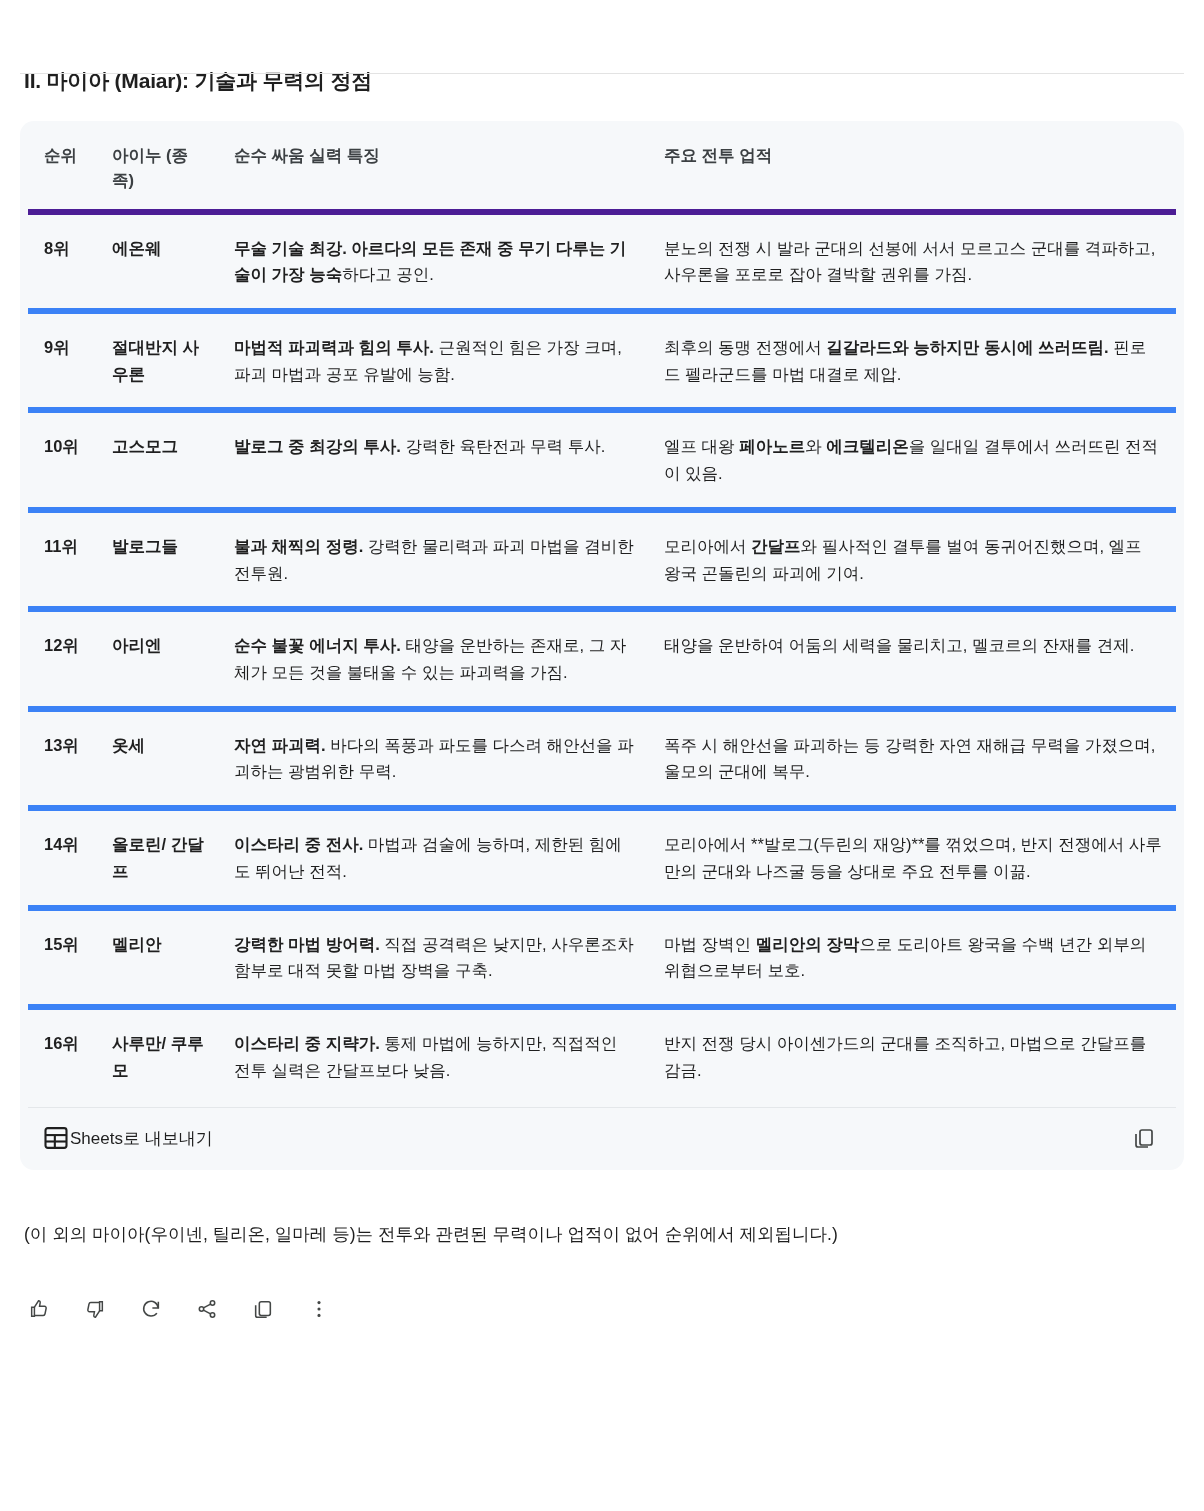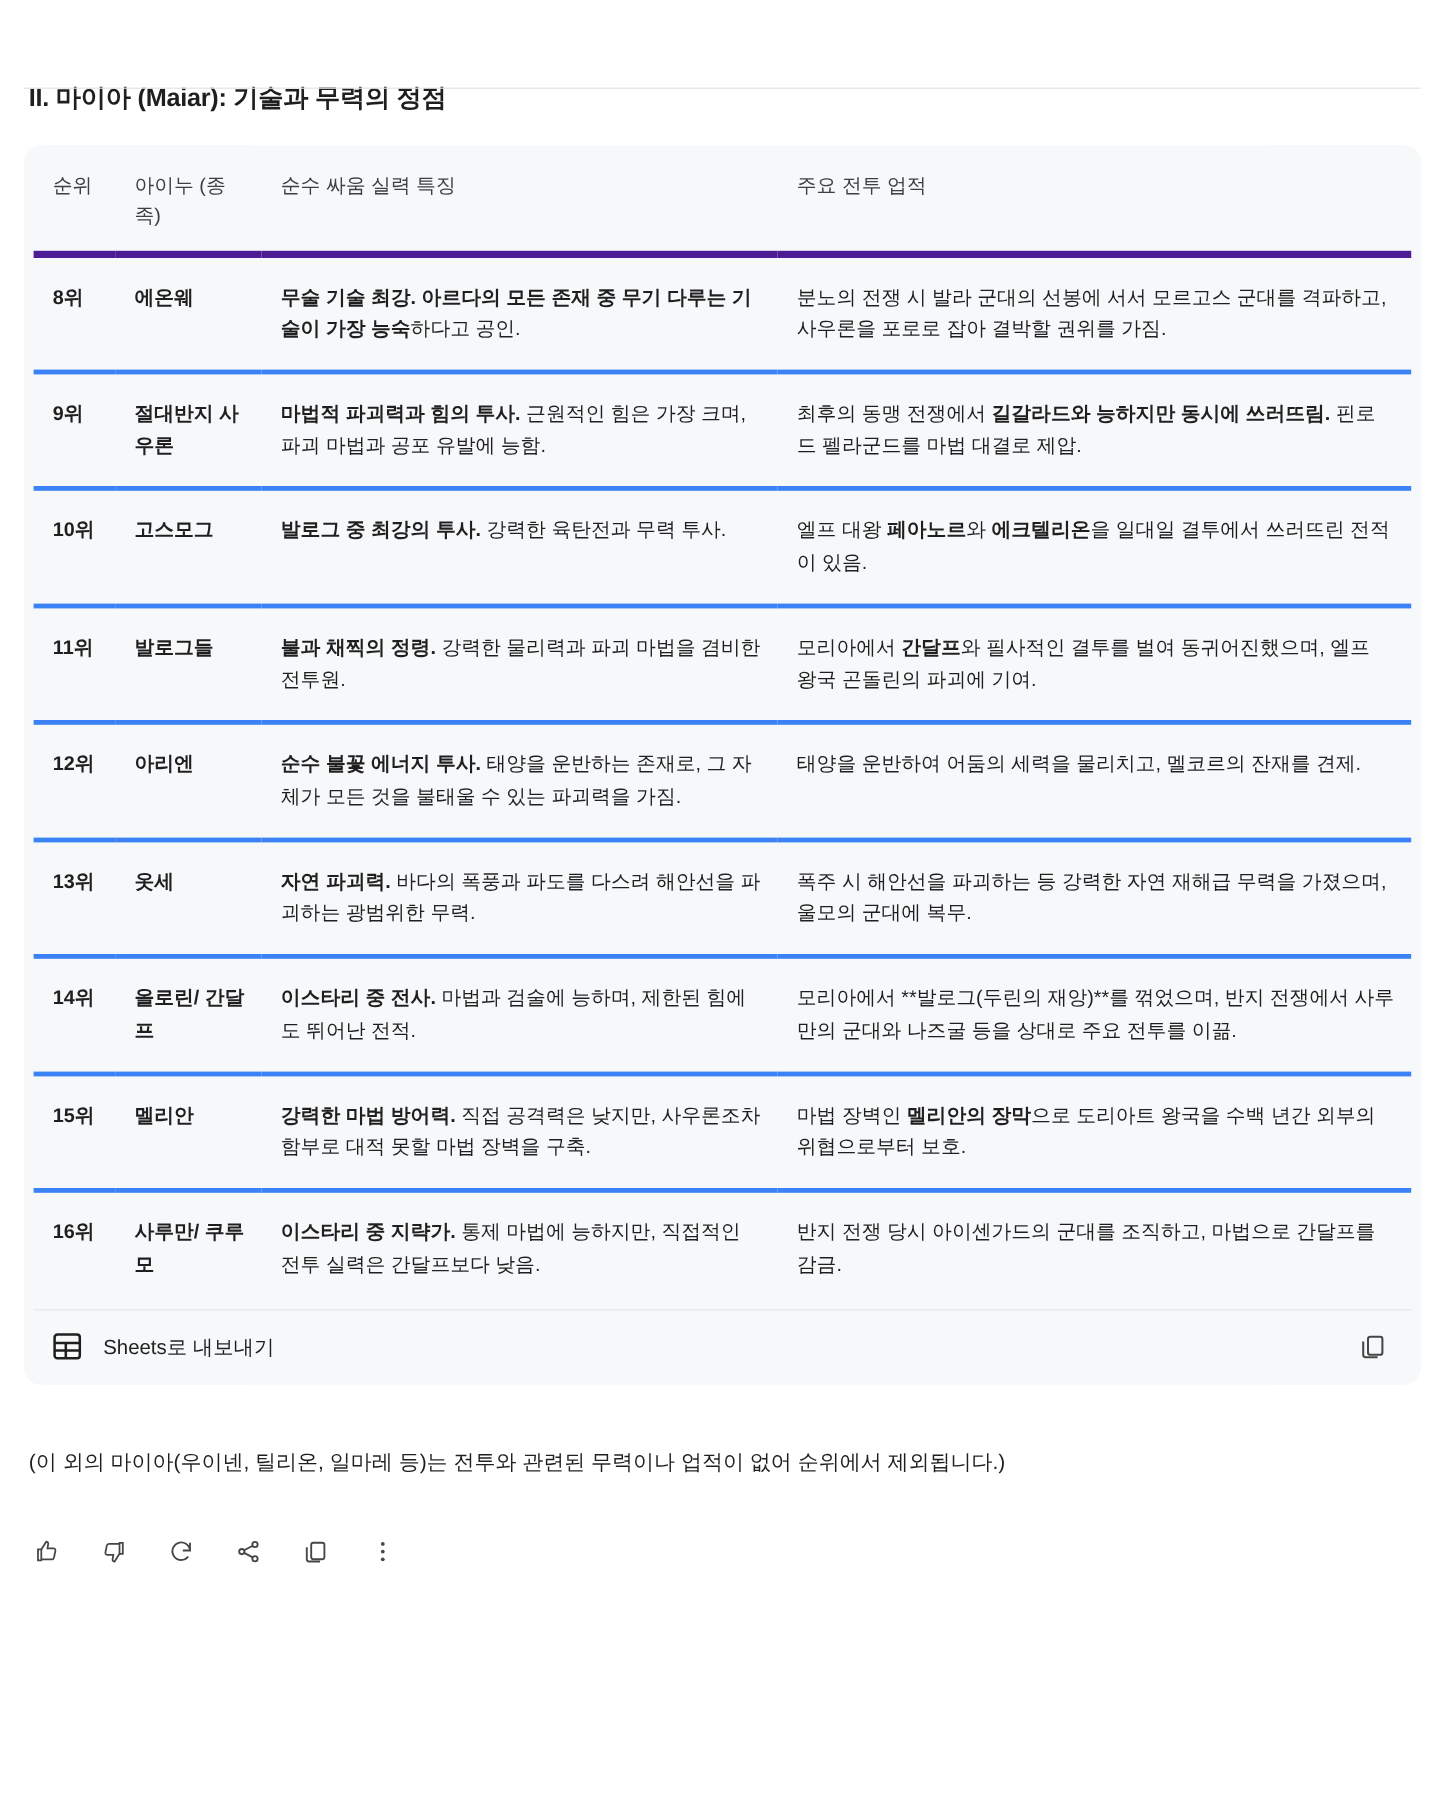--- a/index.html
+++ b/index.html
@@ -42,55 +42,54 @@
     border-collapse: collapse;
     table-layout: fixed;
   }
   table.maiar col.c-rank  { width: 68px; }
   table.maiar col.c-name  { width: 122px; }
   table.maiar col.c-skill { width: 430px; }
   table.maiar col.c-feat  { width: 100%; }
 
   table.maiar th {
     text-align: left;
-    font-weight: 400;
+    font-weight: 700;
     font-size: 16.5px;
     color: #3c4043;
     padding: 18px 14px 16px 16px;
     vertical-align: top;
     line-height: 1.5;
   }
   table.maiar td {
     font-size: 16.5px;
     line-height: 1.62;
     color: #1f1f1f;
     padding: 20px 14px 20px 16px;
     vertical-align: top;
-    border-top: 4px solid #3b82f6;
+    border-top: 6px solid #3b82f6;
   }
   table.maiar td.rank,
   table.maiar td.name {
     font-weight: 700;
   }
   table.maiar td.skill b,
   table.maiar td.feat b { font-weight: 700; }
   table.maiar tbody tr:first-child td { border-top: 6px solid #4c1d95; }
 
   .card-footer {
     display: flex;
     align-items: center;
     justify-content: space-between;
     border-top: 1px solid #e4e7ea;
     margin-top: 4px;
     padding: 14px 12px 16px 14px;
   }
   .export {
     display: flex;
     align-items: center;
-    gap: 16px;
     cursor: pointer;
   }
   .export-label {
     font-size: 17px;
     color: #1f1f1f;
   }
   .icon-sheets svg, .icon-copy svg { display: block; }
   .copy-btn { cursor: pointer; padding: 4px 8px; }
 
   .note {

